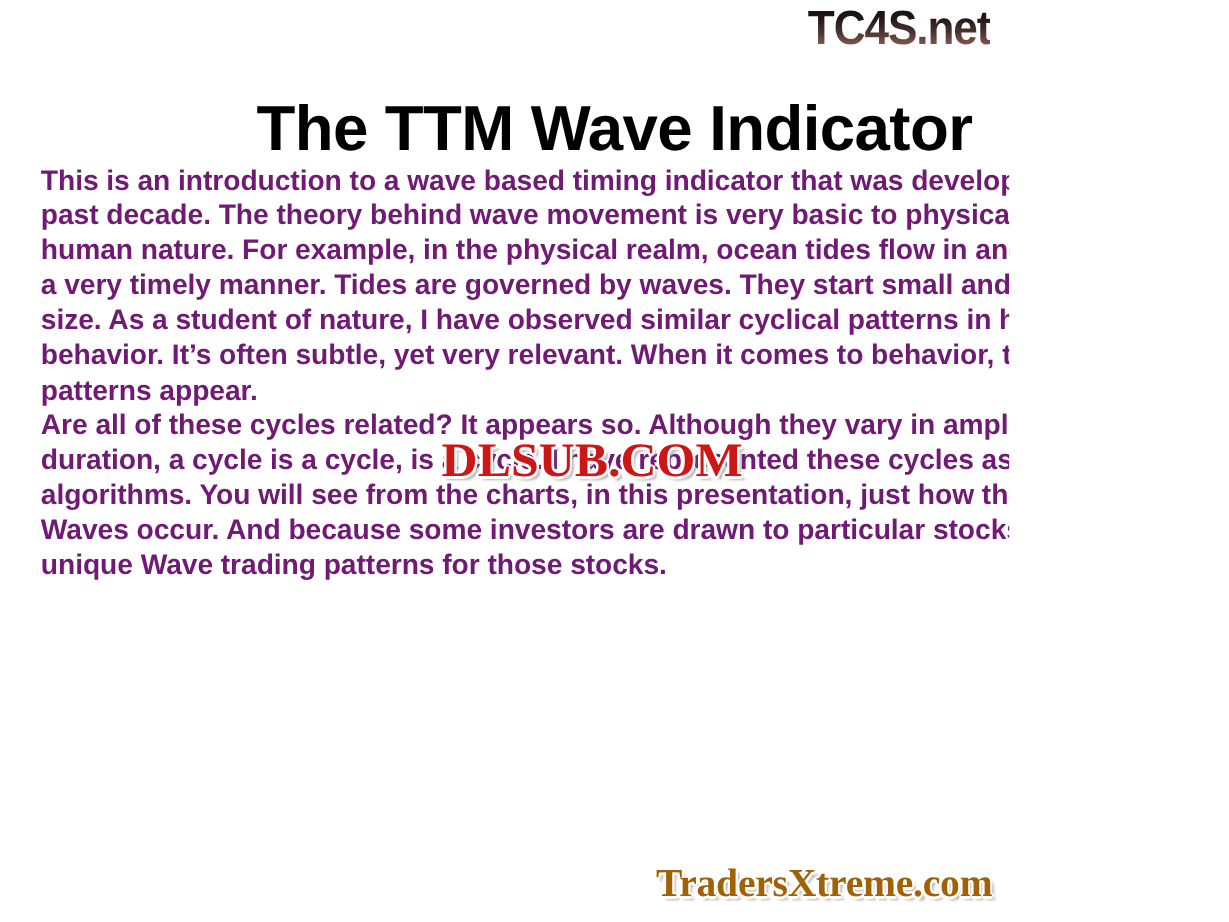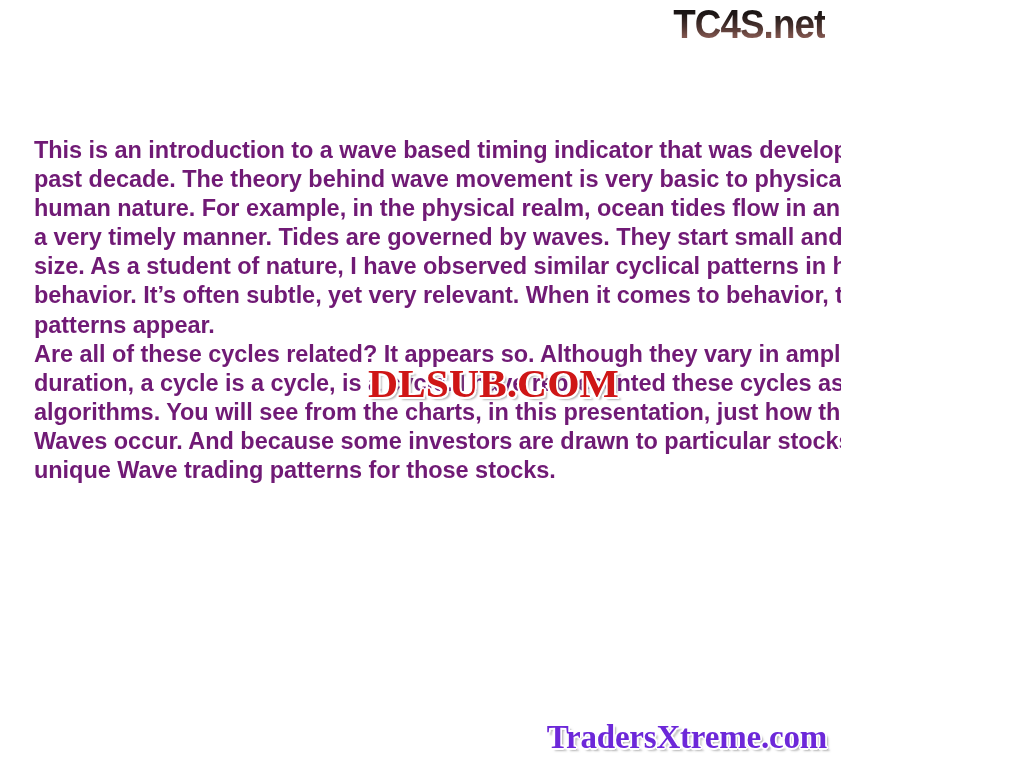--- a/index.html
+++ b/index.html
@@ -124,21 +124,21 @@
   
   .footer-logo {
     position: absolute;
     right: 14px;
     bottom: 12px;
     font-family: "Liberation Serif", serif;
     font-weight: bold;
     font-size: 33px;
     line-height: 38px;
     letter-spacing: -0.2px;
-    color: #6d28d9;
+    color: #a16207;
     white-space: nowrap;
     user-select: none;
     text-shadow:
       -1.2px -1.2px 0 #ffffff,
        1.2px -1.2px 0 #ffffff,
       -1.2px  1.2px 0 #ffffff,
        1.2px  1.2px 0 #ffffff,
       -1.8px 0 0 #ffffff,
        1.8px 0 0 #ffffff,
        0 -1.8px 0 #ffffff,
@@ -146,20 +146,21 @@
        3px 3px 2px rgba(110,110,110,0.5);
   }
 </style>
 </head>
 <body>
 
 <div class="slide">
 
   <div class="brand-logo">TC4S.net</div>
 
+  <h1 class="slide-title">The TTM Wave Indicator</h1>
 
   <div class="body-copy">
     <p class="body-para">This is an introduction to a wave based timing indicator that was developed over the past decade. The theory behind wave movement is very basic to physical nature and human nature. For example, in the physical realm, ocean tides flow in and flow out in a very timely manner. Tides are governed by waves. They start small and increase in size. As a student of nature, I have observed similar cyclical patterns in human behavior. It’s often subtle, yet very relevant. When it comes to behavior, the same patterns appear.</p>
     <p class="body-para">Are all of these cycles related? It appears so. Although they vary in amplitude and duration, a cycle is a cycle, is a cycle. I have represented these cycles as Wave algorithms. You will see from the charts, in this presentation, just how these natural Waves occur. And because some investors are drawn to particular stocks, they create unique Wave trading patterns for those stocks.</p>
   </div>
 
   <div class="watermark">
     <span class="wm-inner">DLSUB.COM</span>
   </div>
 

